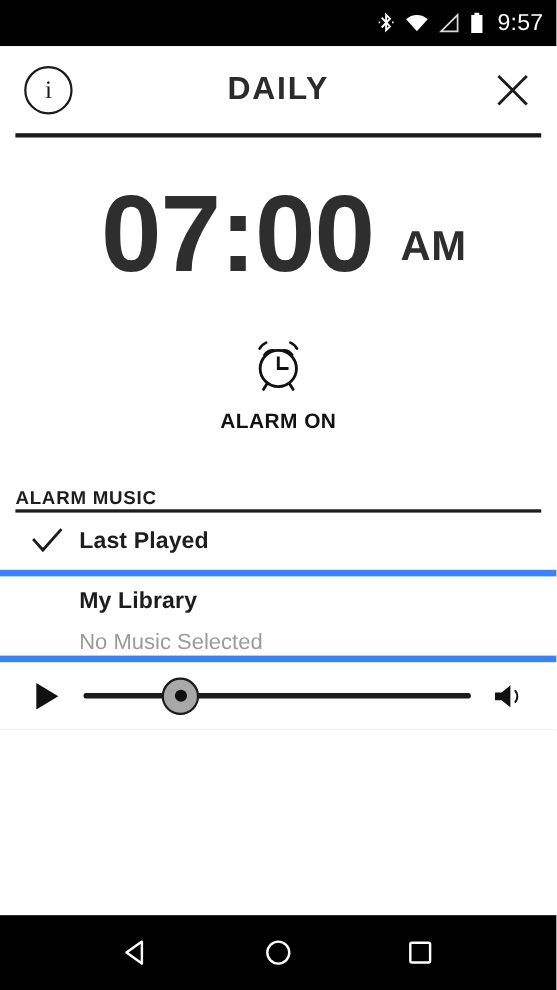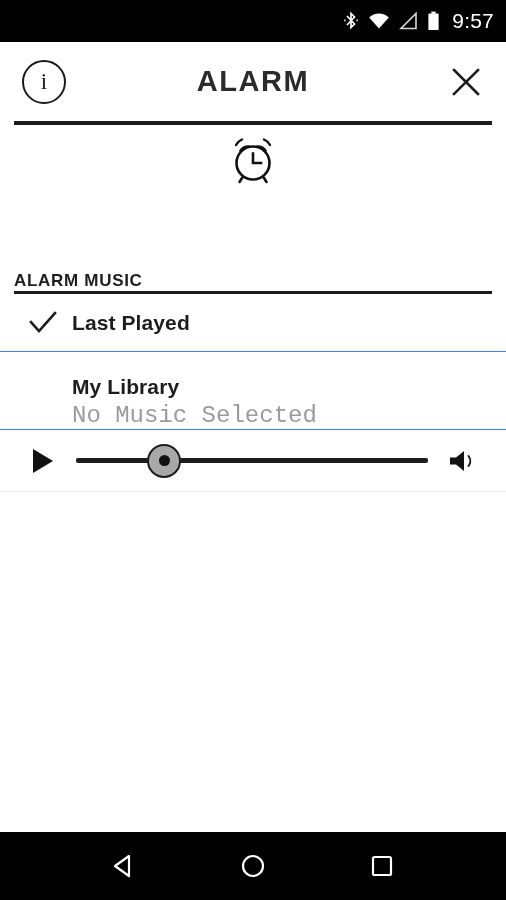--- a/index.html
+++ b/index.html
@@ -104,34 +104,34 @@
   }
   .section-title {
     font-size:17px; font-weight:bold; color:#1d1d1d;
     letter-spacing:0.7px; padding-bottom:0;
   }
   .section-rule { height:3px; background:#1c1c1c; }
 
   .list-row {
     display:flex; align-items:center;
     padding:0 14px;
-    border-bottom:1px solid #3b82f6;
+    border-bottom:6px solid #3b82f6;
     min-height:58px;
   }
   .check-col {
     width:58px; display:flex; align-items:center; justify-content:center;
     flex:0 0 58px;
   }
   .row-main { display:flex; flex-direction:column; justify-content:center; }
   .row-title {
     font-size:21px; font-weight:bold; color:#1d1d1d;
     letter-spacing:0.1px;
   }
   .row-sub {
-    font-size:24px; color:#9b9b9b; margin-top:3px;font-family:Liberation Mono, monospace;
+    font-size:20px; color:#9b9b9b; margin-top:14px;
   }
   .row-lastplayed { min-height:58px; }
   .row-library { min-height:78px; align-items:flex-end; }
   .row-library .row-main { padding-left:58px; }
 
   
   .player-row {
     display:flex; align-items:center;
     padding:0 14px;
     min-height:62px;
@@ -197,45 +197,50 @@
         <rect x="1.4" y="2.6" width="10.2" height="16.4" fill="#ffffff"></rect>
       </svg>
     </span>
     <span class="status-time">9:57</span>
   </div>
 
   <div class="header">
     <div class="info-btn">
       <span>i</span>
     </div>
-    <div class="title">ALARM</div>
+    <div class="title">DAILY</div>
     <div class="close-btn">
       <svg width="32" height="32" viewBox="0 0 32 32">
         <path d="M4 4 L28 28 M28 4 L4 28" stroke="#1c1c1c" stroke-width="2.6" stroke-linecap="square"></path>
       </svg>
     </div>
   </div>
   <div class="hr-strong"></div>
 
+  <div class="time-wrap">
+    <span class="time-main">07:00</span>
+    <span class="time-ampm">AM</span>
+  </div>
 
   <div class="toggles">
 
     <div class="toggle">
       <div class="toggle-icon">
         <svg width="60" height="56" viewBox="0 0 60 56">
           <circle cx="30" cy="31" r="16.5" fill="none" stroke="#111" stroke-width="2.6"></circle>
           <path d="M30 21.5 L30 31 L38 31" fill="none" stroke="#111" stroke-width="2.6" stroke-linecap="square"></path>
           <path d="M17.5 18.8 A9 9 0 0 1 25.5 14.5" fill="none" stroke="#111" stroke-width="2.6" stroke-linecap="round"></path>
           <path d="M42.5 18.8 A9 9 0 0 0 34.5 14.5" fill="none" stroke="#111" stroke-width="2.6" stroke-linecap="round"></path>
           <path d="M13 13 A12 12 0 0 1 19 7.5" fill="none" stroke="#111" stroke-width="2.4" stroke-linecap="round"></path>
           <path d="M47 13 A12 12 0 0 0 41 7.5" fill="none" stroke="#111" stroke-width="2.4" stroke-linecap="round"></path>
           <path d="M20 44.5 L16.5 50" fill="none" stroke="#111" stroke-width="2.6" stroke-linecap="round"></path>
           <path d="M40 44.5 L43.5 50" fill="none" stroke="#111" stroke-width="2.6" stroke-linecap="round"></path>
         </svg>
       </div>
+      <div class="toggle-label">ALARM ON</div>
     </div>
 
   </div>
 
   <div class="section-head">
     <div class="section-title">ALARM MUSIC</div>
     <div class="section-rule"></div>
   </div>
 
   <div class="list-row row-lastplayed">

